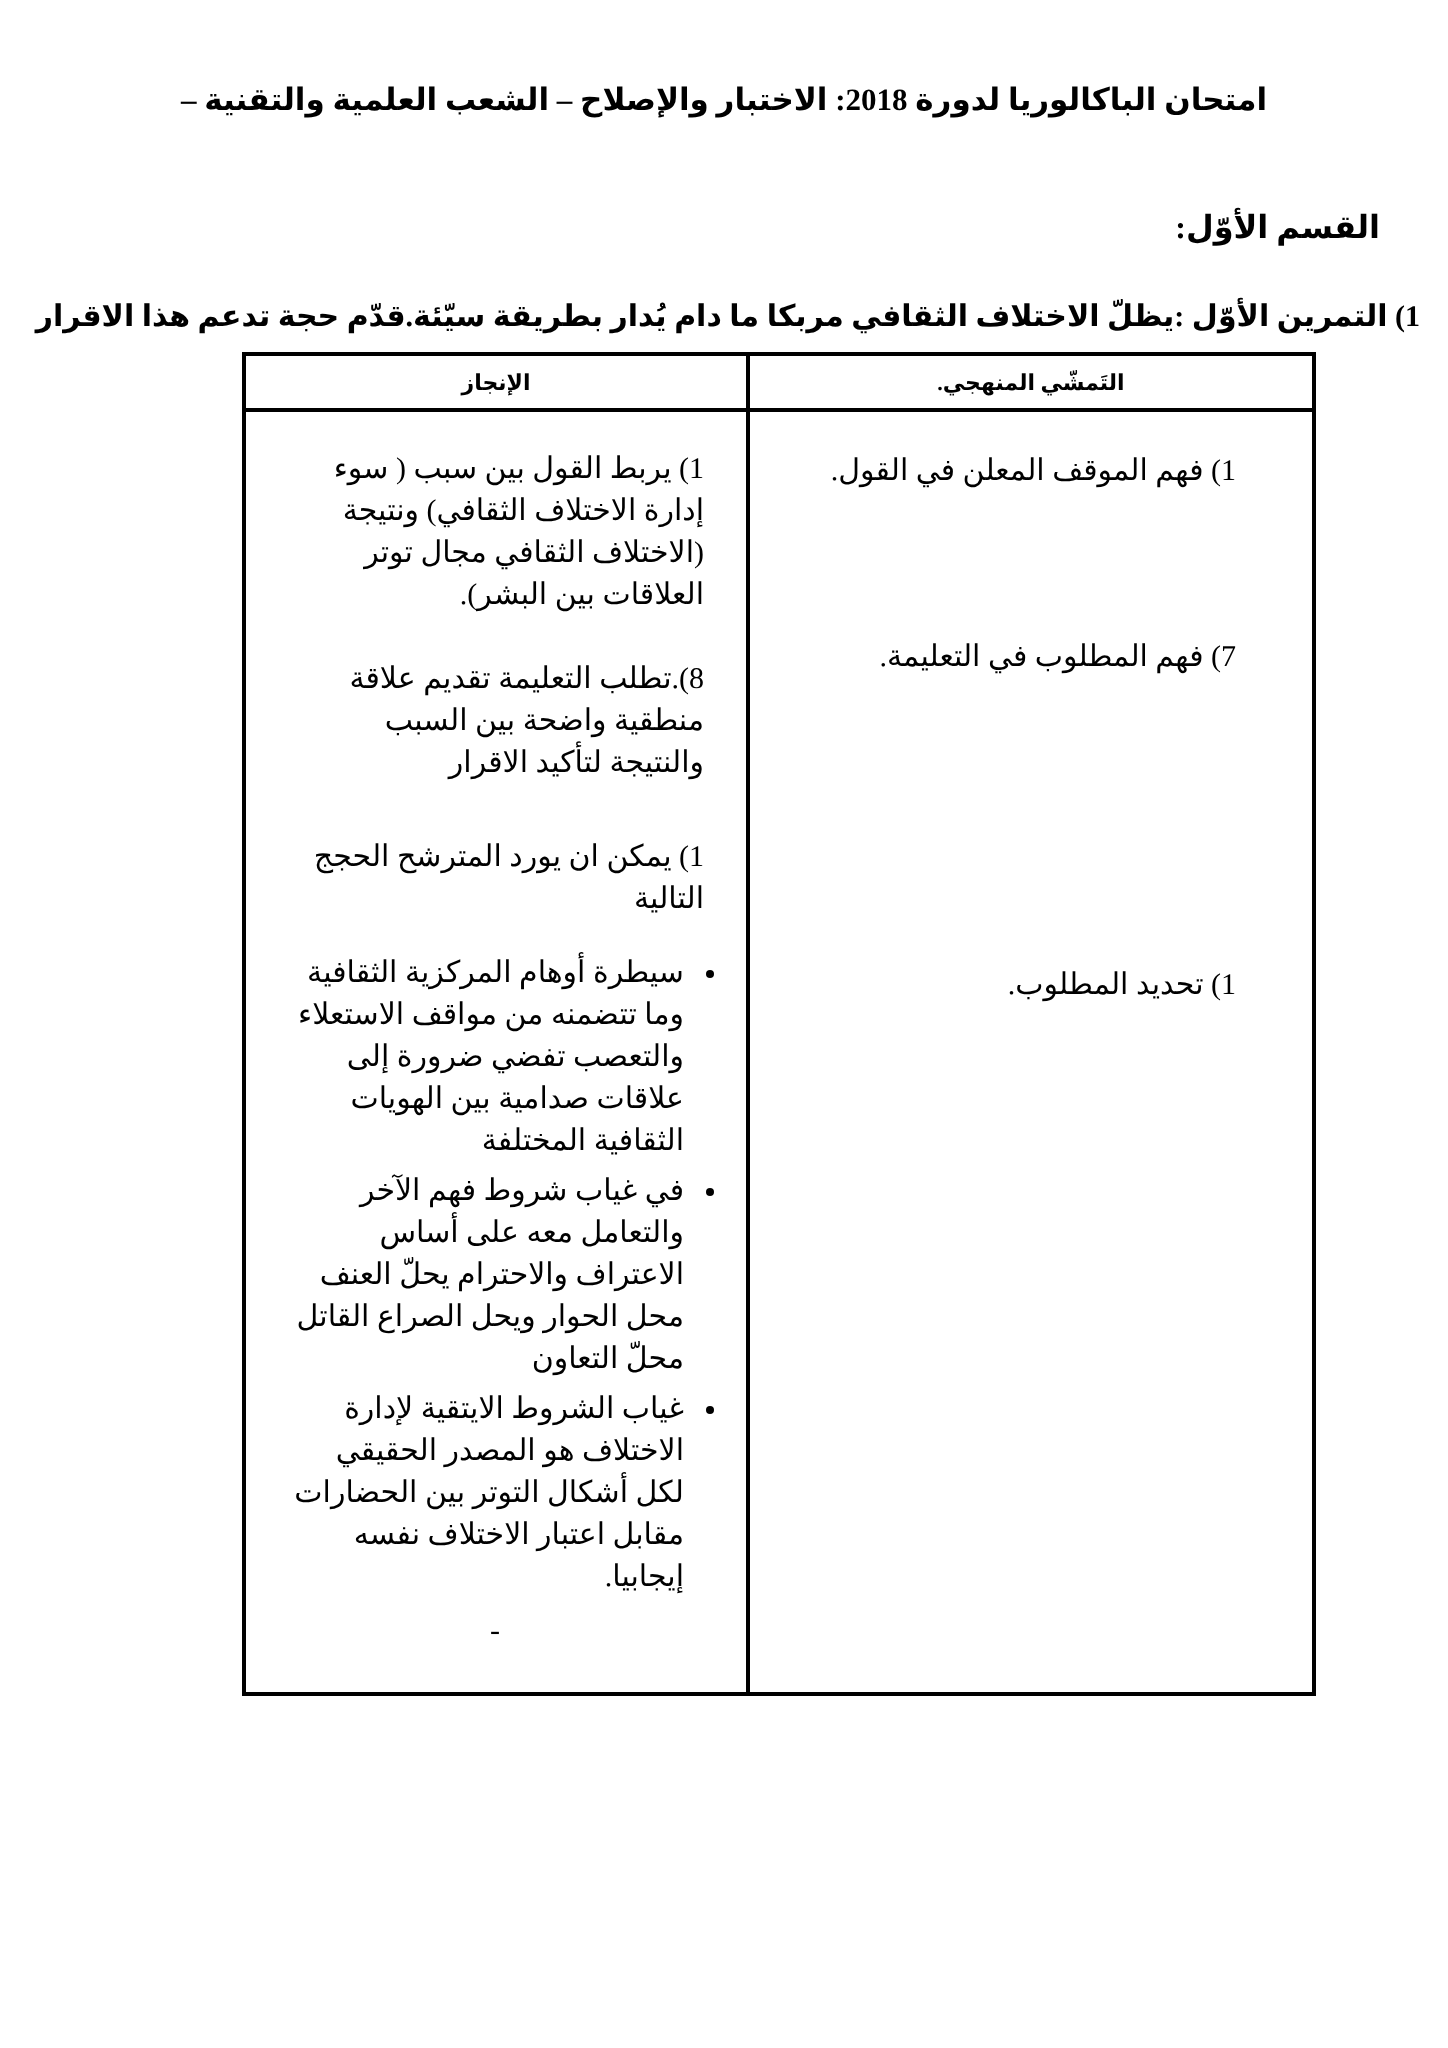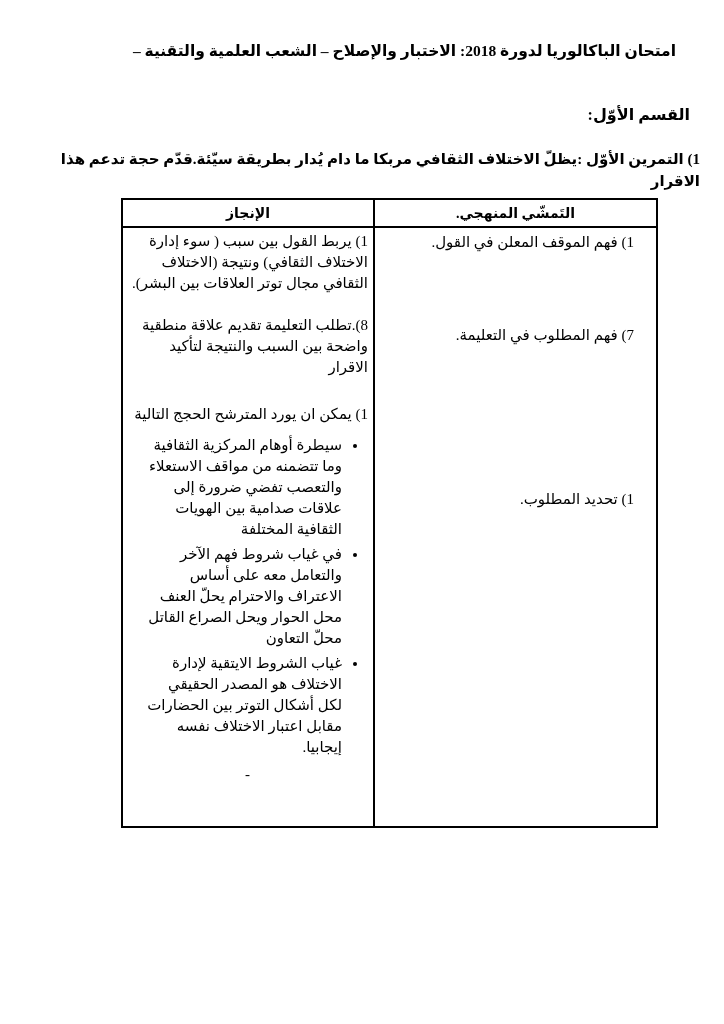--- a/index.html
+++ b/index.html
@@ -10,52 +10,52 @@
   body {
     width: 724px;
     height: 1024px;
     direction: rtl;
     color: #000000;
     font-family: "Liberation Serif", "DejaVu Serif", "DejaVu Sans", serif;
     overflow: hidden;
   }
   .doc-title {
     margin: 40px 48px 0 48px;
-    text-align: right;
+    text-align: center;
     font-weight: bold;
     font-size: 15.5px;
     line-height: 22px;
   }
   .section-heading {
     margin: 42px 34px 0 0;
     text-align: right;
     font-weight: bold;
     font-size: 16px;
     line-height: 22px;
   }
   .exercise-line {
-    margin: 22px 24px 0 10px;
+    margin: 22px 14px 0 10px;
     text-align: right;
     font-weight: bold;
     font-size: 15px;
     line-height: 22px;
   }
   table.correction {
     border-collapse: collapse;
     table-layout: fixed;
     width: 535px;
     margin: 6px 66px 0 123px;
   }
   .correction th,
   .correction td {
     border: 2px solid #000000;
   }
   .correction th {
     font-weight: bold;
-    font-size: 14px;
+    font-size: 11px;
     text-align: center;
     padding: 2px 4px;
     height: 22px;
   }
   col.method-col { width: 283px; }
   col.achievement-col { width: 252px; }
   .method-cell {
     vertical-align: top;
     padding: 4px 22px 4px 0;
     font-size: 15px;
@@ -63,21 +63,21 @@
     height: 590px;
     text-align: right;
   }
   .achievement-cell {
     vertical-align: top;
     padding: 3px 5px 3px 4px;
     font-size: 15px;
     line-height: 21px;
     text-align: right;
   }
-  .method-cell p, .achievement-cell p { margin: 0; }
+  .method-cell p, .achievement-cell p { margin: 16px; }
   .step-2 { margin-top: 72px !important; }
   .step-3 { margin-top: 143px !important; }
   .a-item2 { margin-top: 21px !important; }
   .a-item4 { margin-top: 26px !important; }
   .achievement-cell ul {
     margin: 10px 0 0 0;
     padding: 0 26px 0 0;
     list-style: disc;
   }
   .achievement-cell li {

